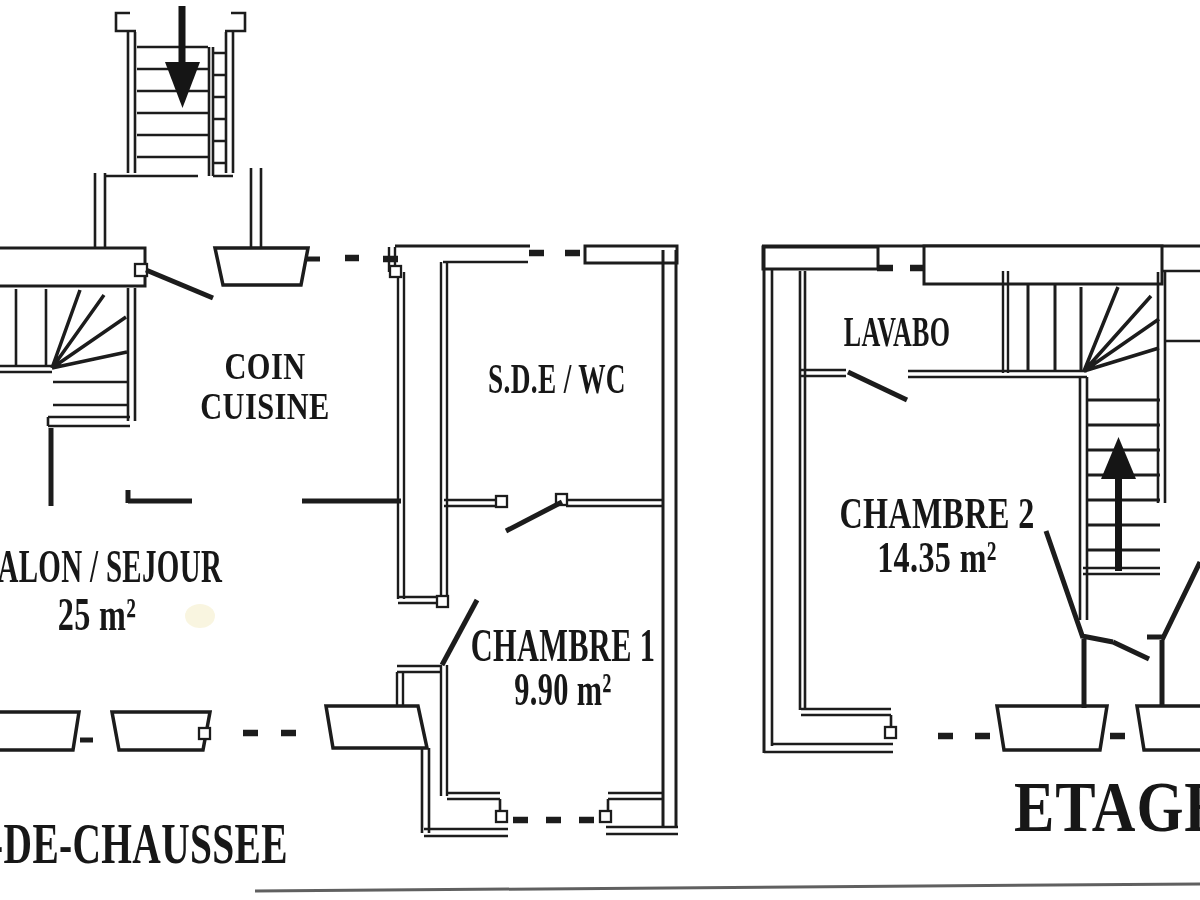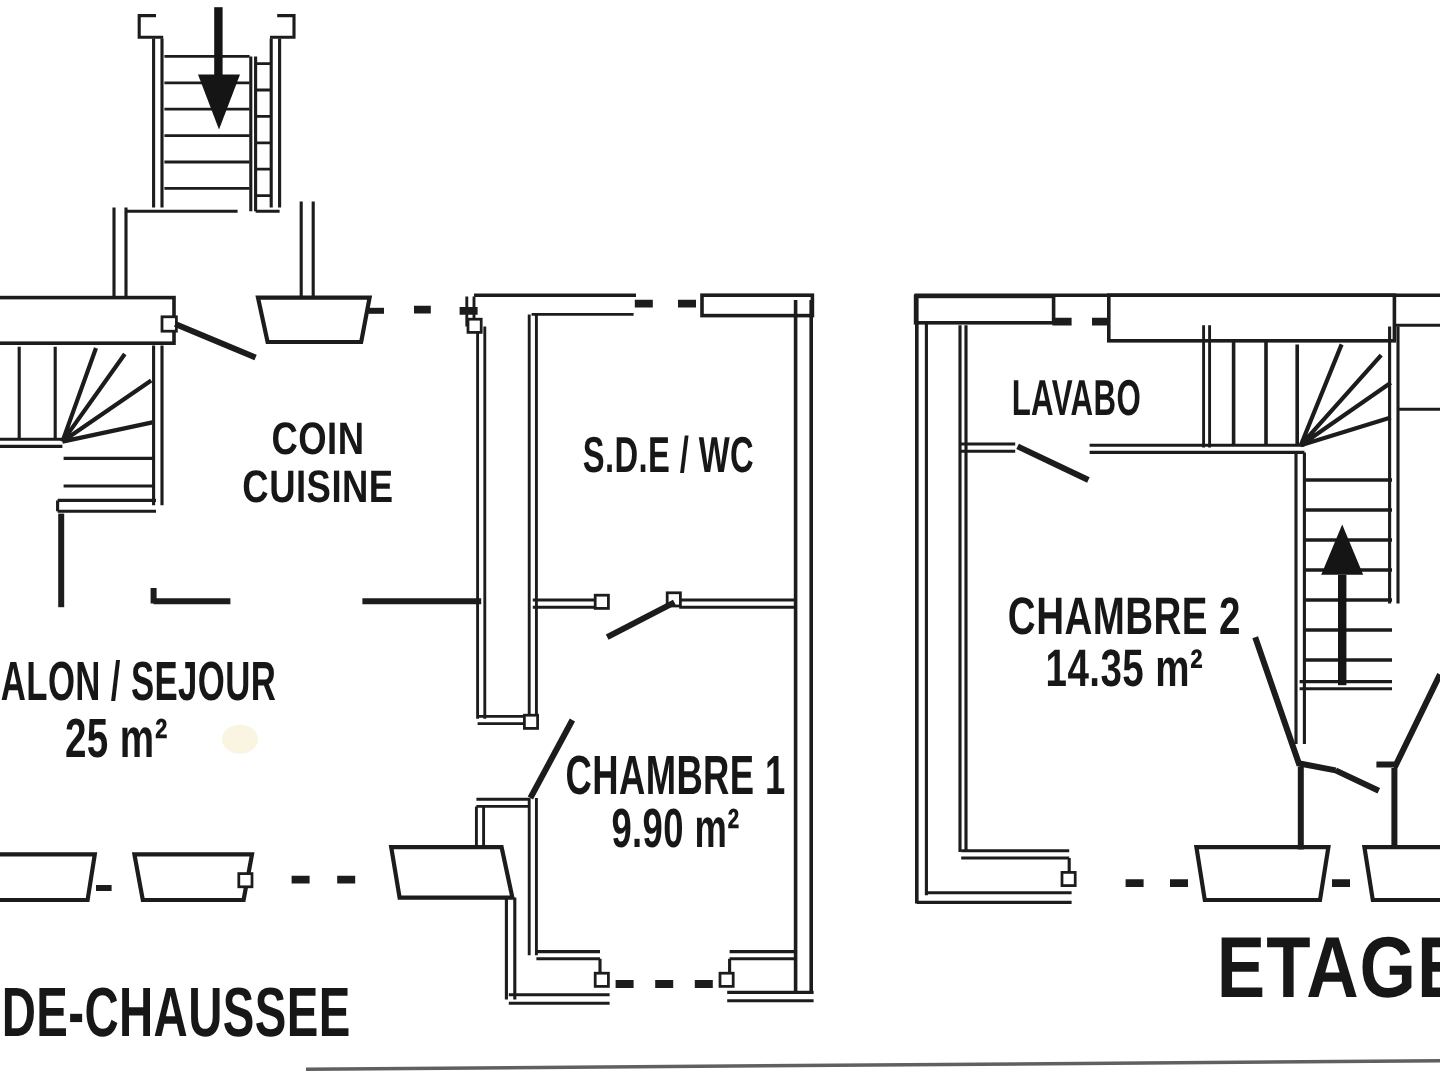--- a/index.html
+++ b/index.html
@@ -1,18 +1,18 @@
 <!DOCTYPE html>
 <html><head>
 <meta charset="utf-8">
 <style>
   html,body{margin:0;padding:0;background:#fff;}
   .stage{
     position:relative;width:1200px;height:900px;background:#ffffff;
-    overflow:hidden;font-family:Liberation Sans, sans-serif;
+    overflow:hidden;font-family:Liberation Serif, serif;
   }
   .stage svg{position:absolute;left:0;top:0;}
   svg path, svg line, svg rect, svg polygon{
     stroke:#1c1c1c;fill:none;stroke-linecap:butt;stroke-linejoin:miter;
   }
   .wall{fill:#ffffff;}
   .ink{fill:#151515;stroke:none;}
   .w2{stroke-width:2.3px;}
   .w24{stroke-width:2.4px;}
   .w26{stroke-width:2.6px;}

